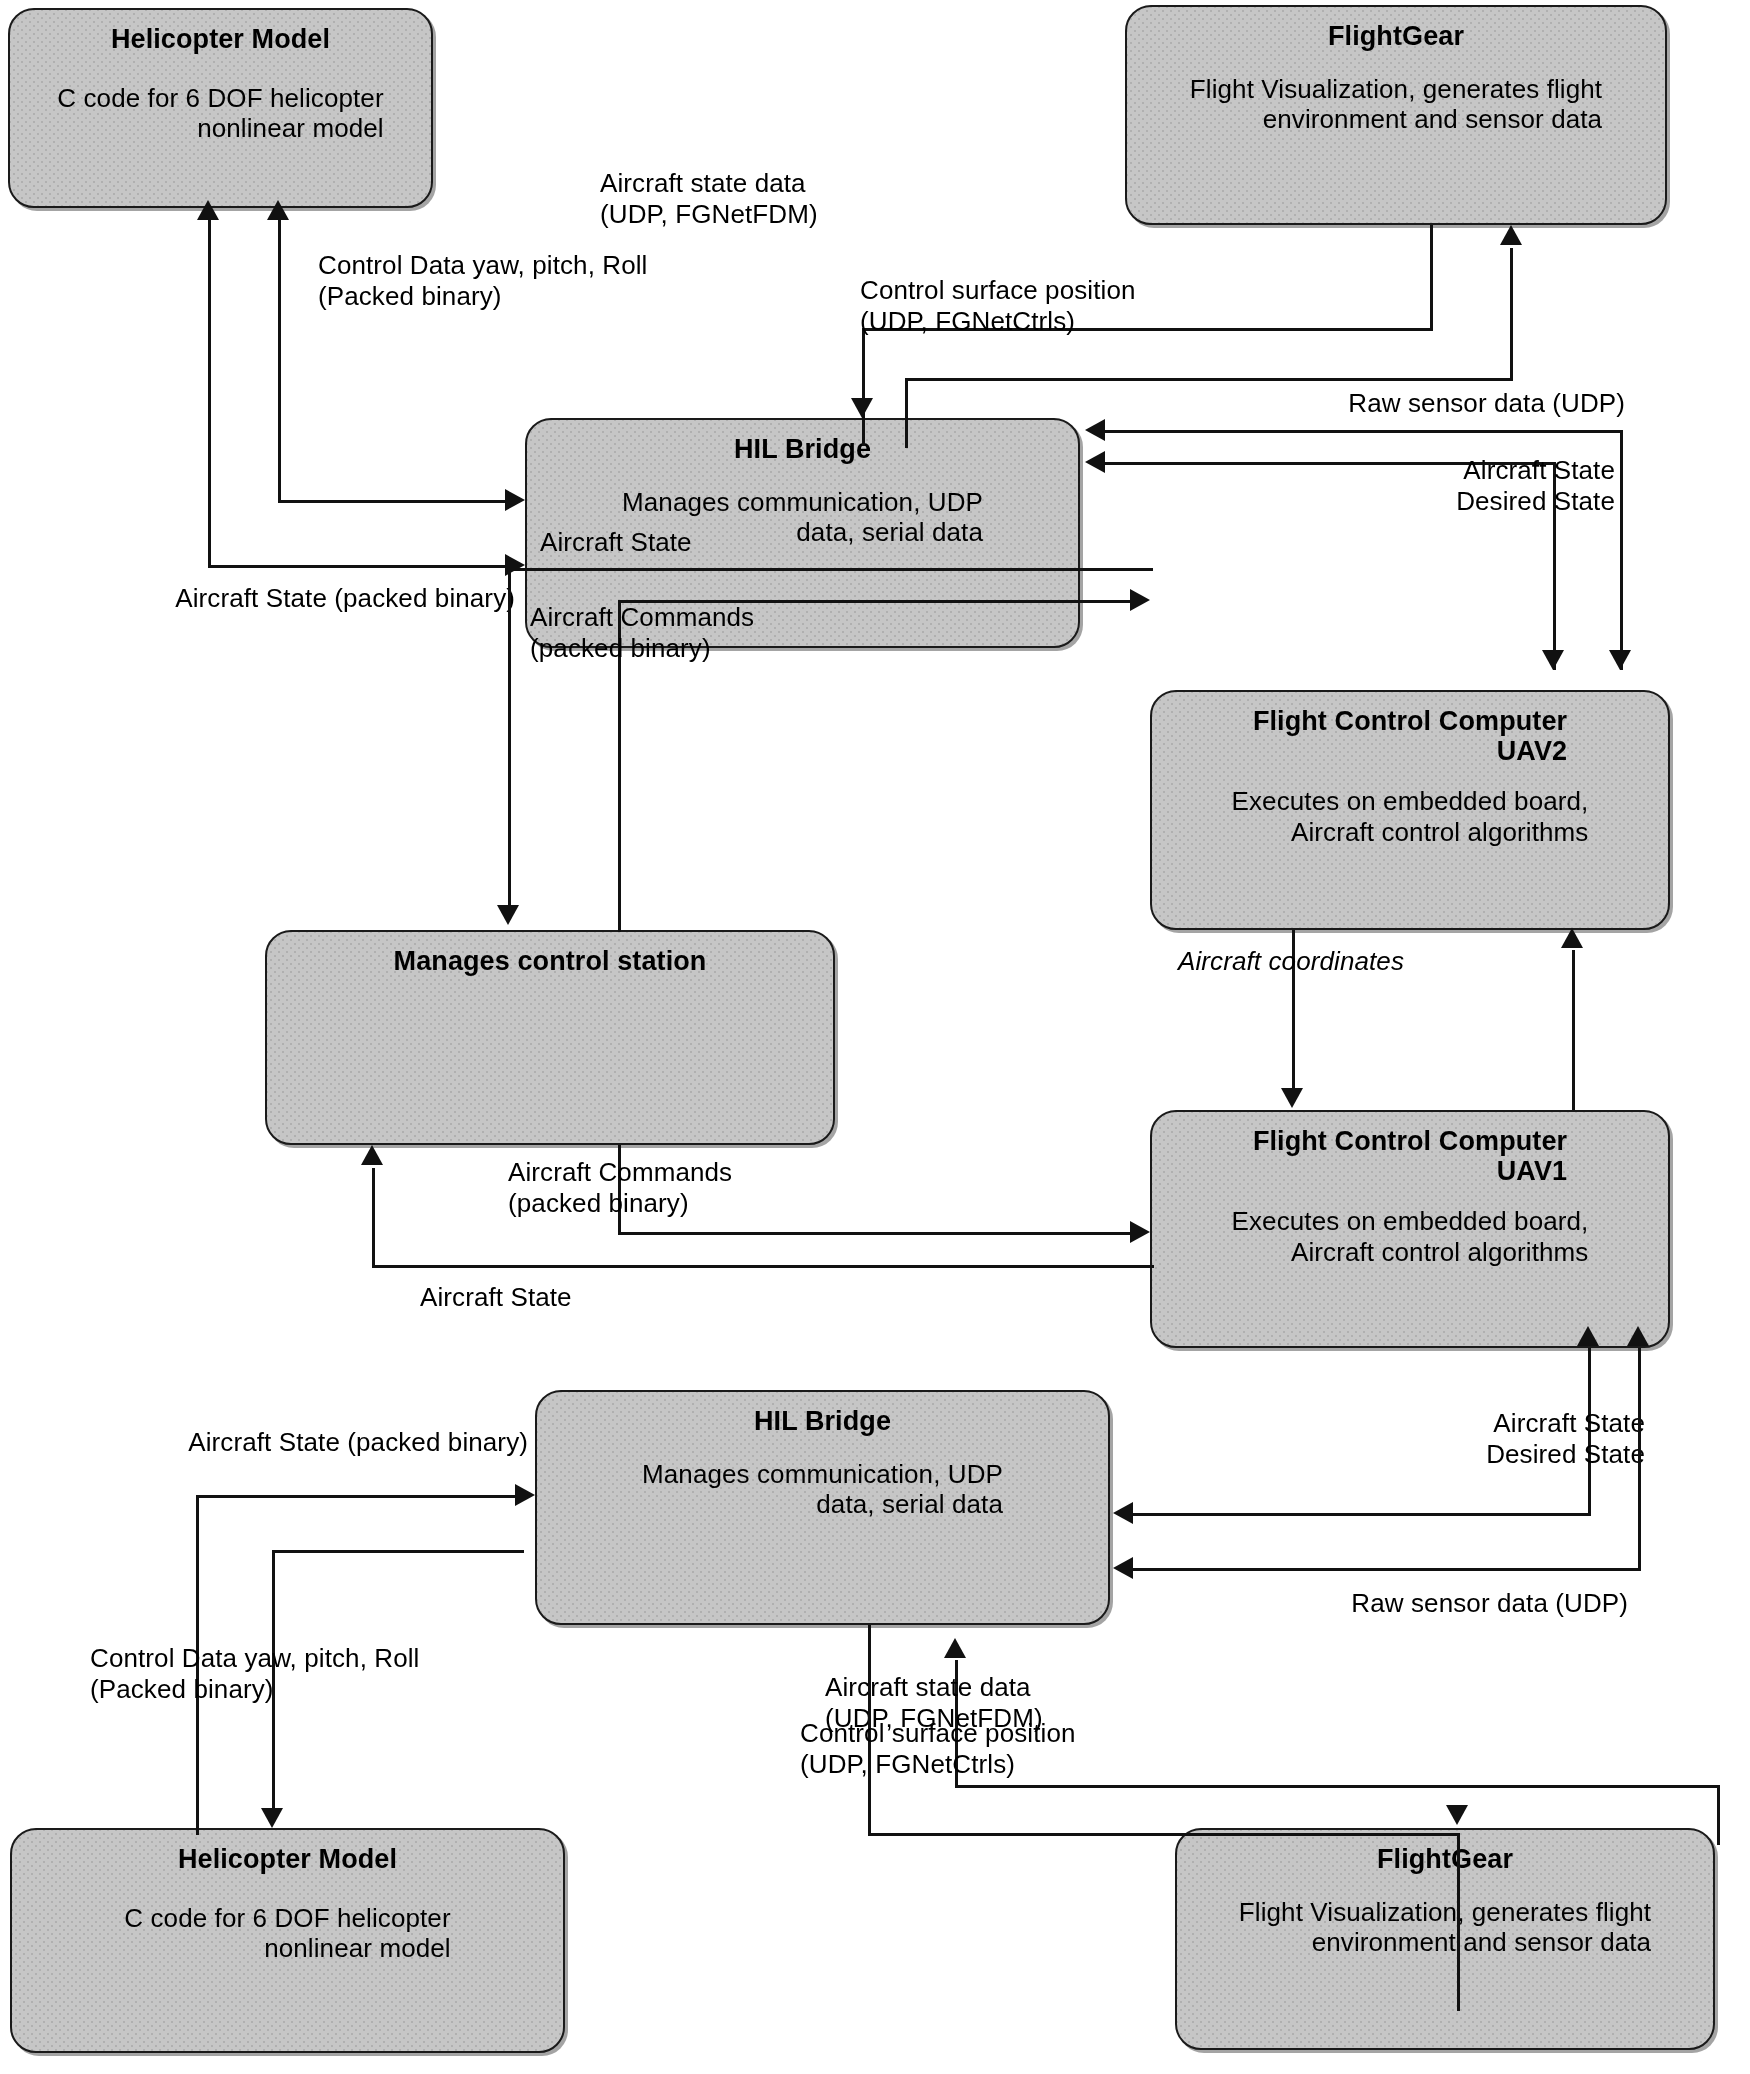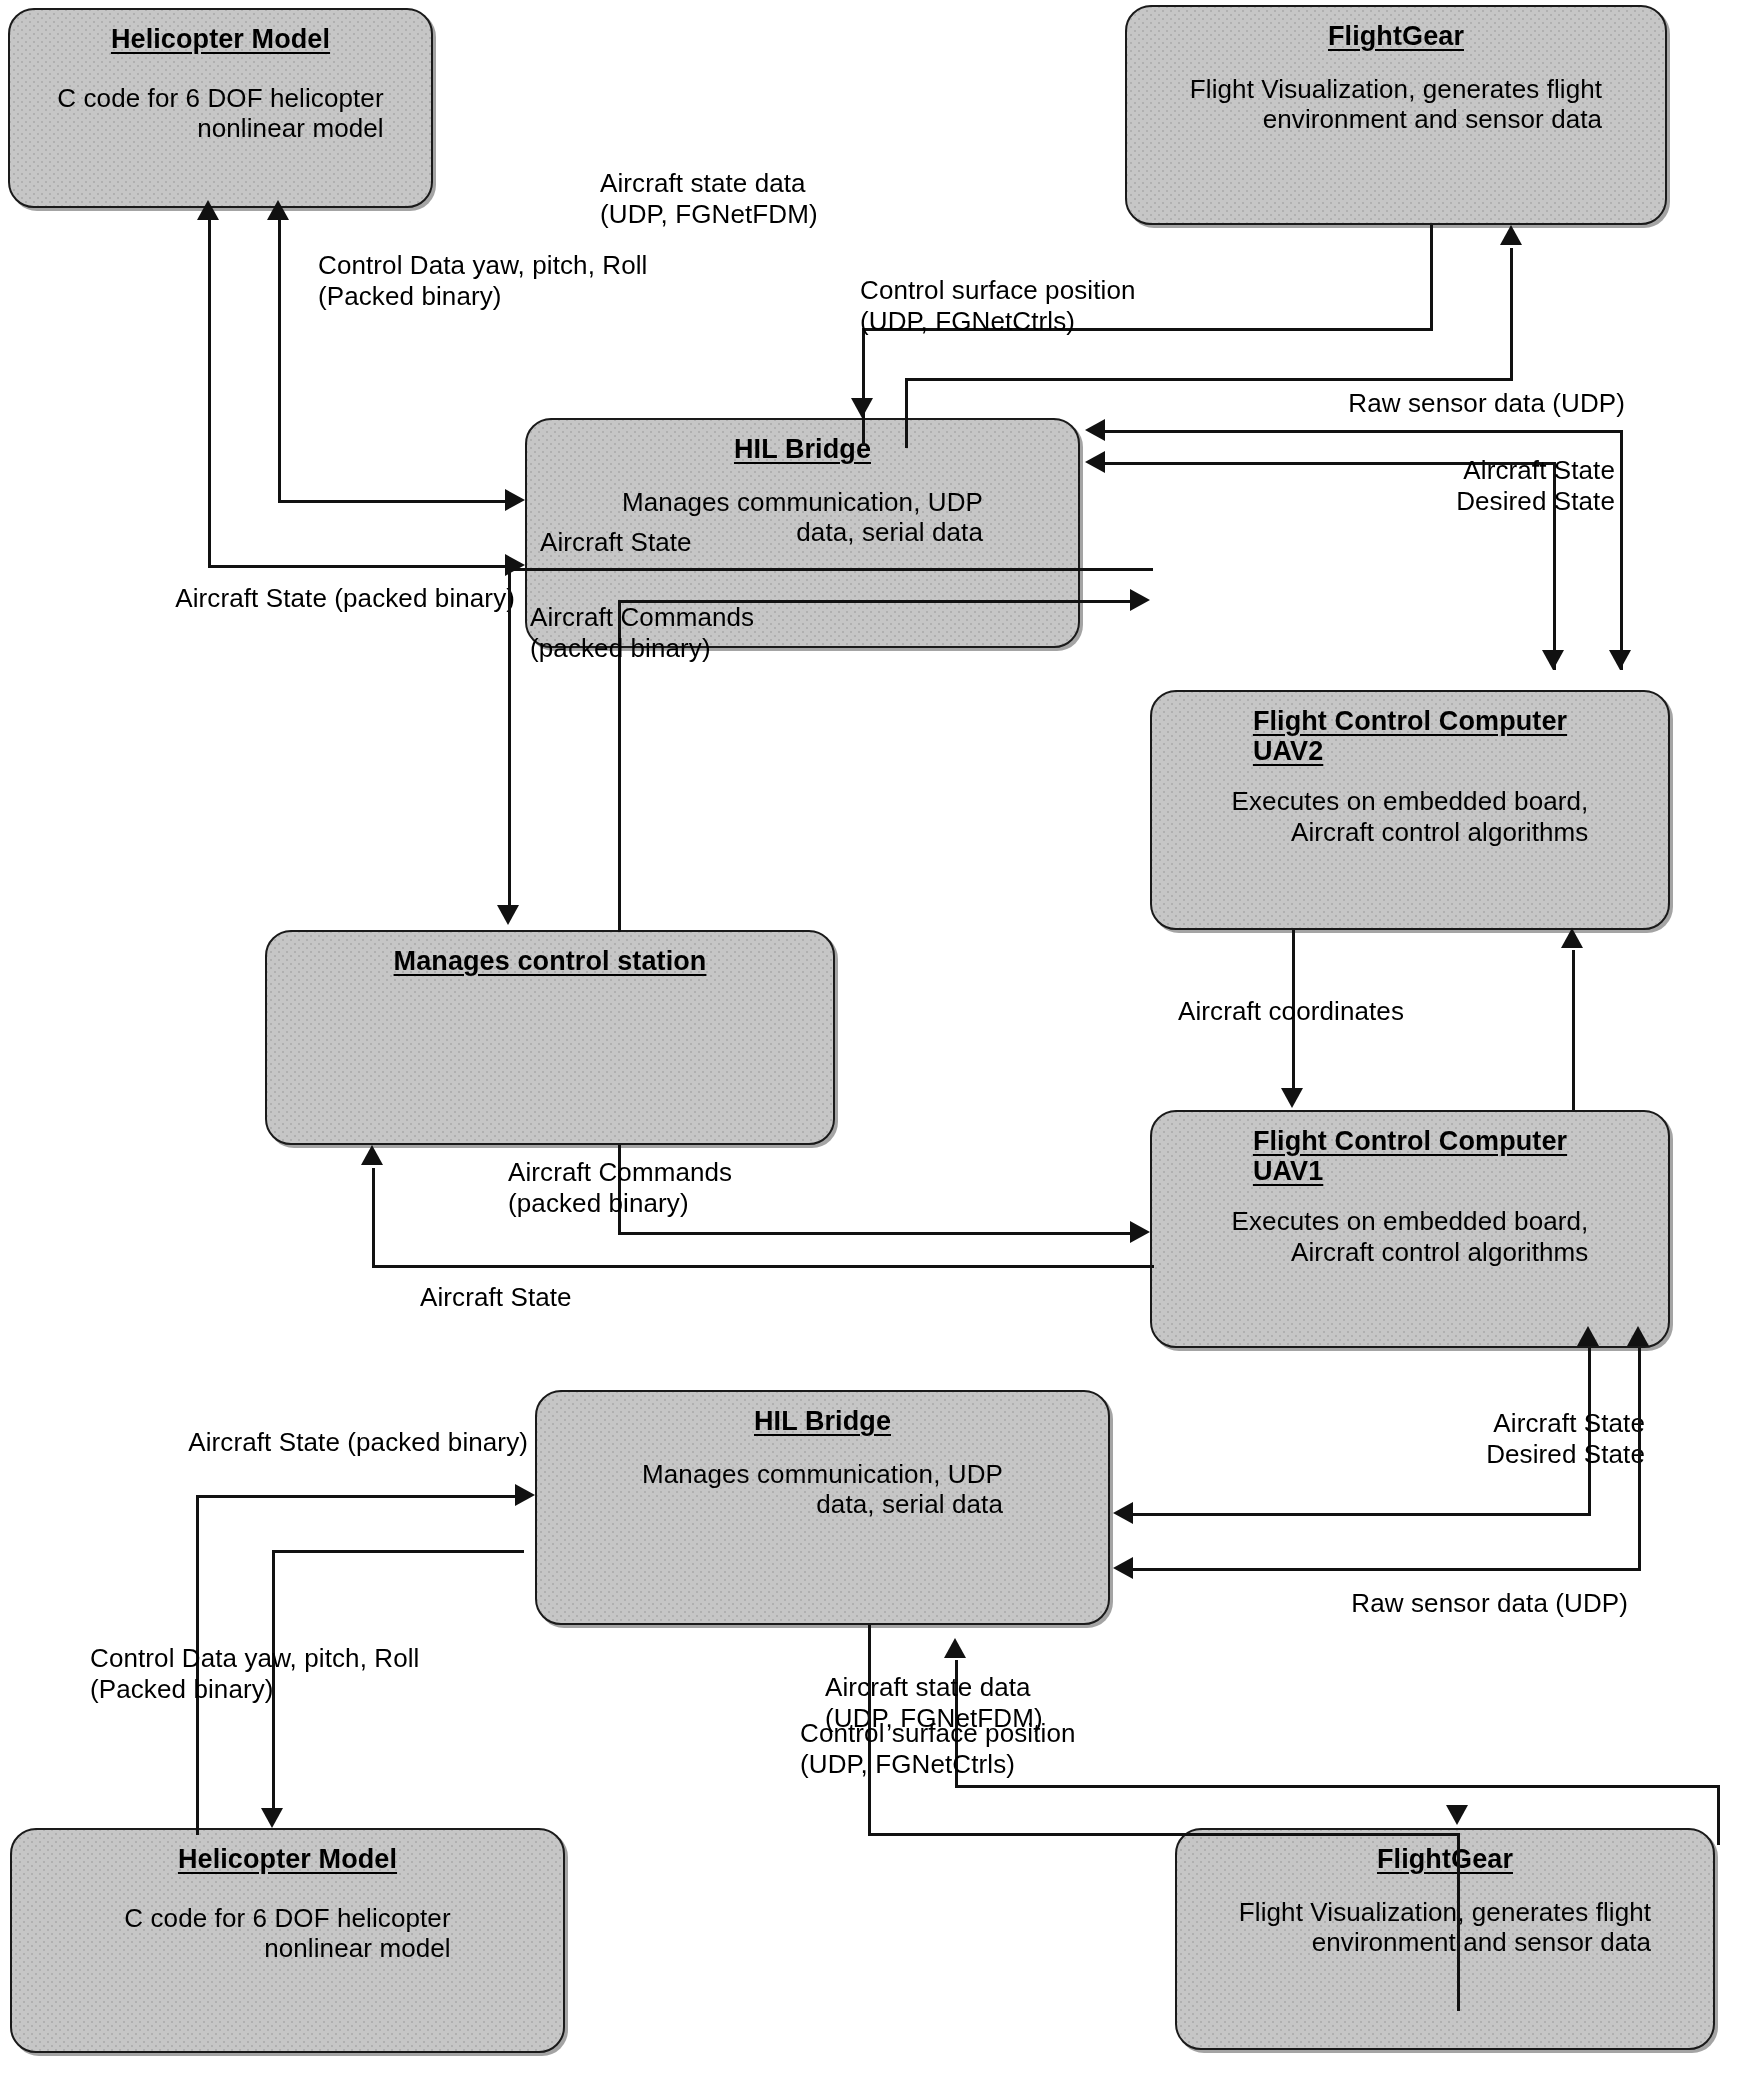--- a/index.html
+++ b/index.html
@@ -26,23 +26,22 @@
     box-shadow:3px 3px 0 rgba(90,90,90,.55);
     display:flex;
     flex-direction:column;
     align-items:center;
     color:#000;
     padding:14px 16px;
   }
   .node .title{
     font-weight:bold;
     font-size:27px;
-    text-decoration:underline;
     text-underline-offset:4px;
-    text-align:left;
+    text-align:right;
     line-height:1.14;
     letter-spacing:.1px;
   }
   .node .desc{
     font-size:26px;
     text-align:right;
     line-height:1.18;
     letter-spacing:.1px;
   }
   .node.two-line-title .title{line-height:1.12;}
@@ -179,21 +178,21 @@
   <div class="h" style="left:618px;top:600px;width:512px;"></div>
   <div class="ar right" style="left:1130px;top:589px;"></div>
   <div class="elabel center" style="left: 530px; top: 602px; width: 470px; white-space: pre;">Aircraft Commands
 (packed binary)</div>
 
   <div class="v" style="left:1292px;top:930px;height:158px;"></div>
   <div class="ar down" style="left:1281px;top:1088px;"></div>
 
   <div class="v" style="left:1572px;top:950px;height:160px;"></div>
   <div class="ar up" style="left:1561px;top:928px;"></div>
-  <div class="elabel center" style="left:1178px;top:996px;width:370px;">Aircraft coordinates</div>
+  <div class="elabel center" style="left:1178px;top:946px;width:370px;font-style:italic;">Aircraft coordinates</div>
 
   <div class="v" style="left:618px;top:1145px;height:90px;"></div>
   <div class="h" style="left:618px;top:1232px;width:512px;"></div>
   <div class="ar right" style="left:1130px;top:1221px;"></div>
   <div class="elabel center" style="left: 508px; top: 1157px; width: 545px; white-space: pre;">Aircraft Commands
 (packed binary)</div>
 
   <div class="h" style="left:372px;top:1265px;width:782px;"></div>
   <div class="v" style="left:372px;top:1168px;height:100px;"></div>
   <div class="ar up" style="left:361px;top:1145px;"></div>

